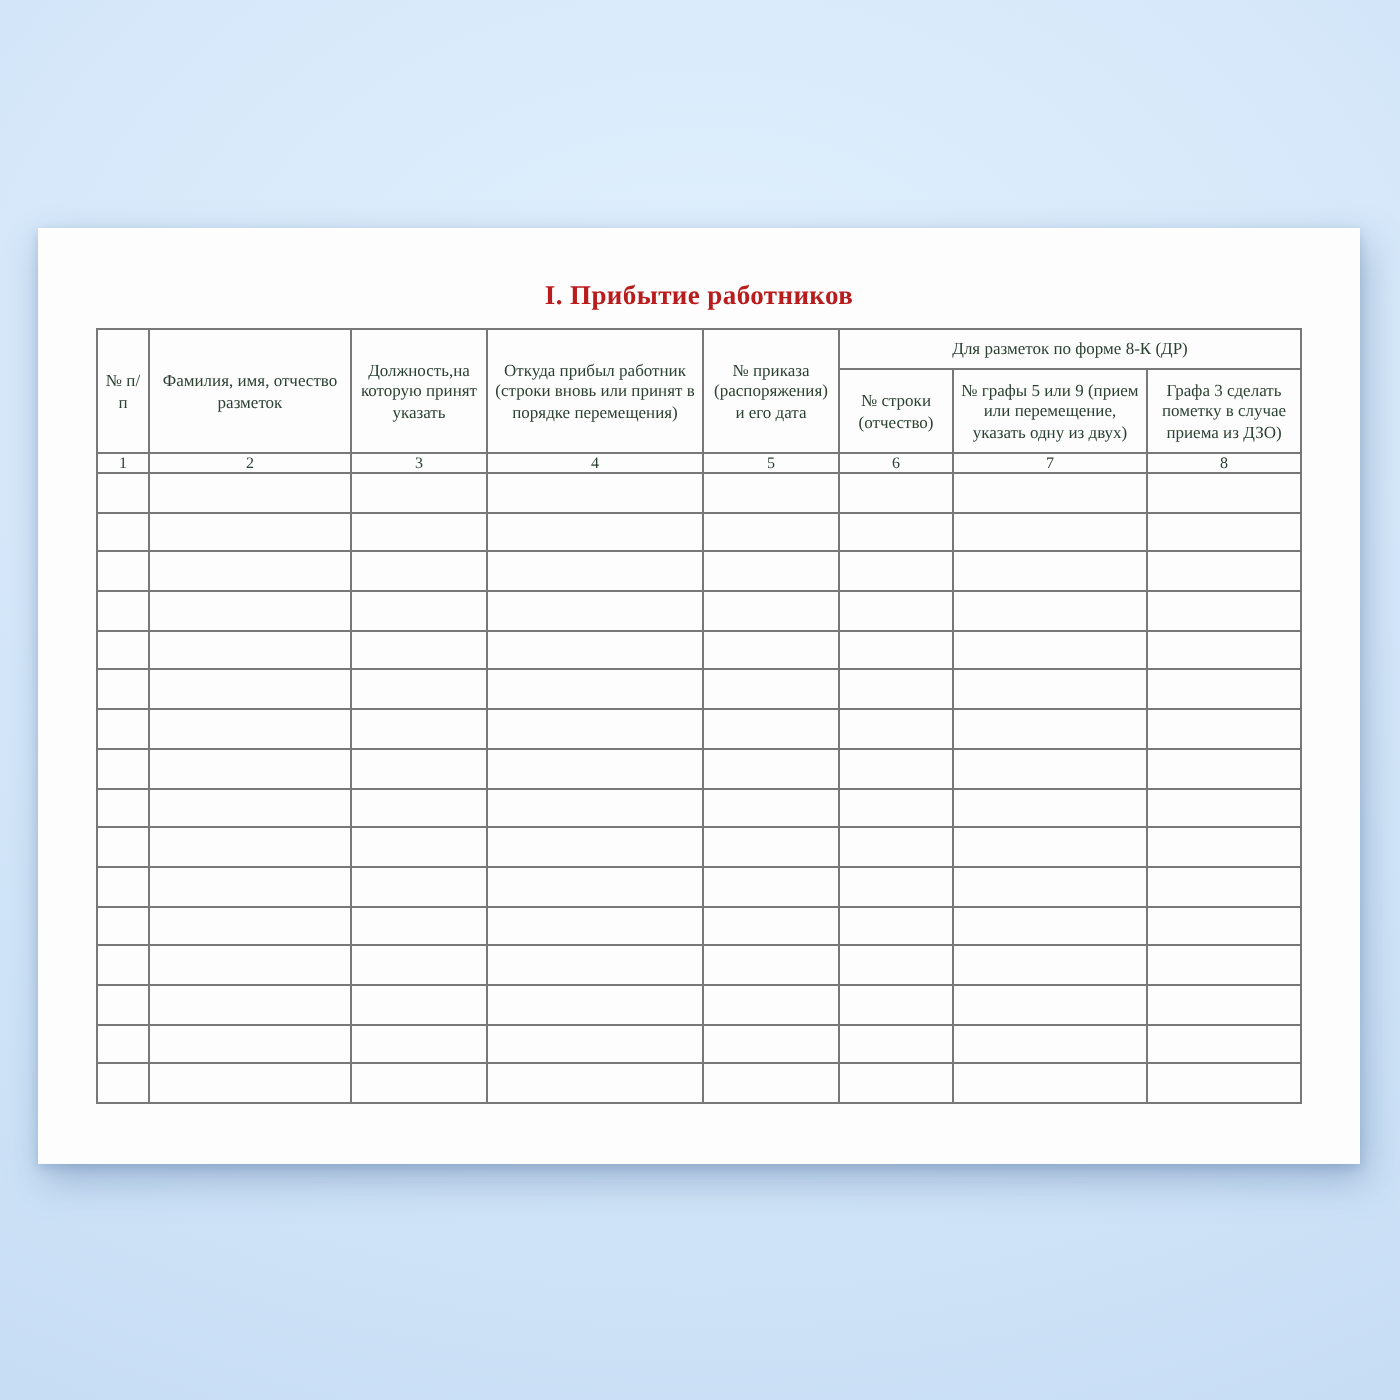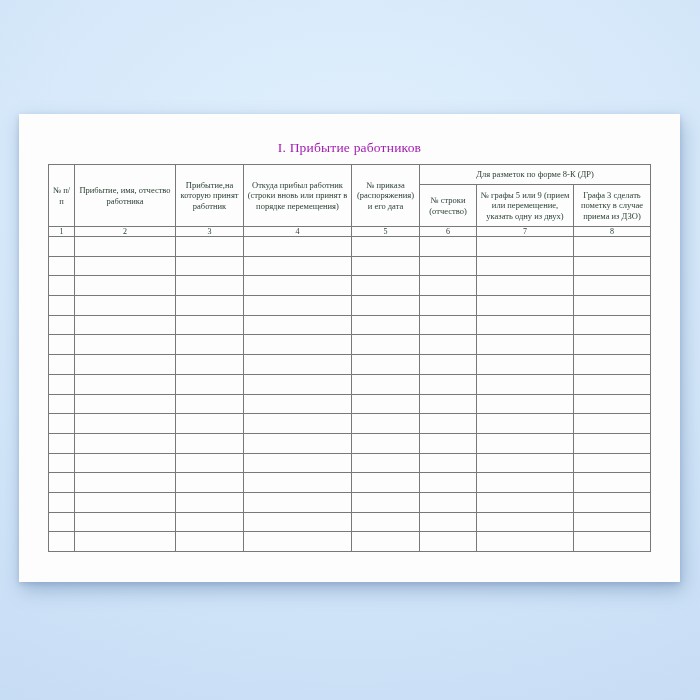--- a/index.html
+++ b/index.html
@@ -26,22 +26,22 @@
     box-shadow: 3px 8px 18px rgba(96, 126, 168, 0.45),
                 0 2px 5px rgba(96, 126, 168, 0.30);
   }
   .doc-title {
     position: absolute;
     top: 25px;
     left: 0;
     width: 100%;
     text-align: center;
     font-size: 13.5px;
-    font-weight: normal;
-    color: #a21caf;
+    font-weight: bold;
+    color: #b91c1c;
     letter-spacing: 0.2px;
   }
   table.form-table {
     position: absolute;
     left: 29px;
     top: 49px;
     width: 602px;
     border-collapse: collapse;
     table-layout: fixed;
     color: #2a4031;
@@ -84,22 +84,22 @@
         <col style="width:68px">
         <col style="width:108px">
         <col style="width:68px">
         <col style="width:57px">
         <col style="width:97px">
         <col style="width:77px">
       </colgroup>
       <thead>
         <tr class="hrow1">
           <th rowspan="2">№ п/п</th>
-          <th rowspan="2">Прибытие, имя, отчество работника</th>
-          <th rowspan="2">Прибытие,на которую принят работник</th>
+          <th rowspan="2">Фамилия, имя, отчество разметок</th>
+          <th rowspan="2">Должность,на которую принят указать</th>
           <th rowspan="2">Откуда прибыл работник (строки вновь или принят в порядке перемещения)</th>
           <th rowspan="2">№ приказа (распоряжения) и его дата</th>
           <th colspan="3">Для разметок по форме 8-К (ДР)</th>
         </tr>
         <tr class="hrow2">
           <th>№ строки (отчество)</th>
           <th>№ графы 5 или 9 (прием или перемещение, указать одну из двух)</th>
           <th>Графа 3 сделать пометку в случае приема из ДЗО)</th>
         </tr>
         <tr class="numrow">

